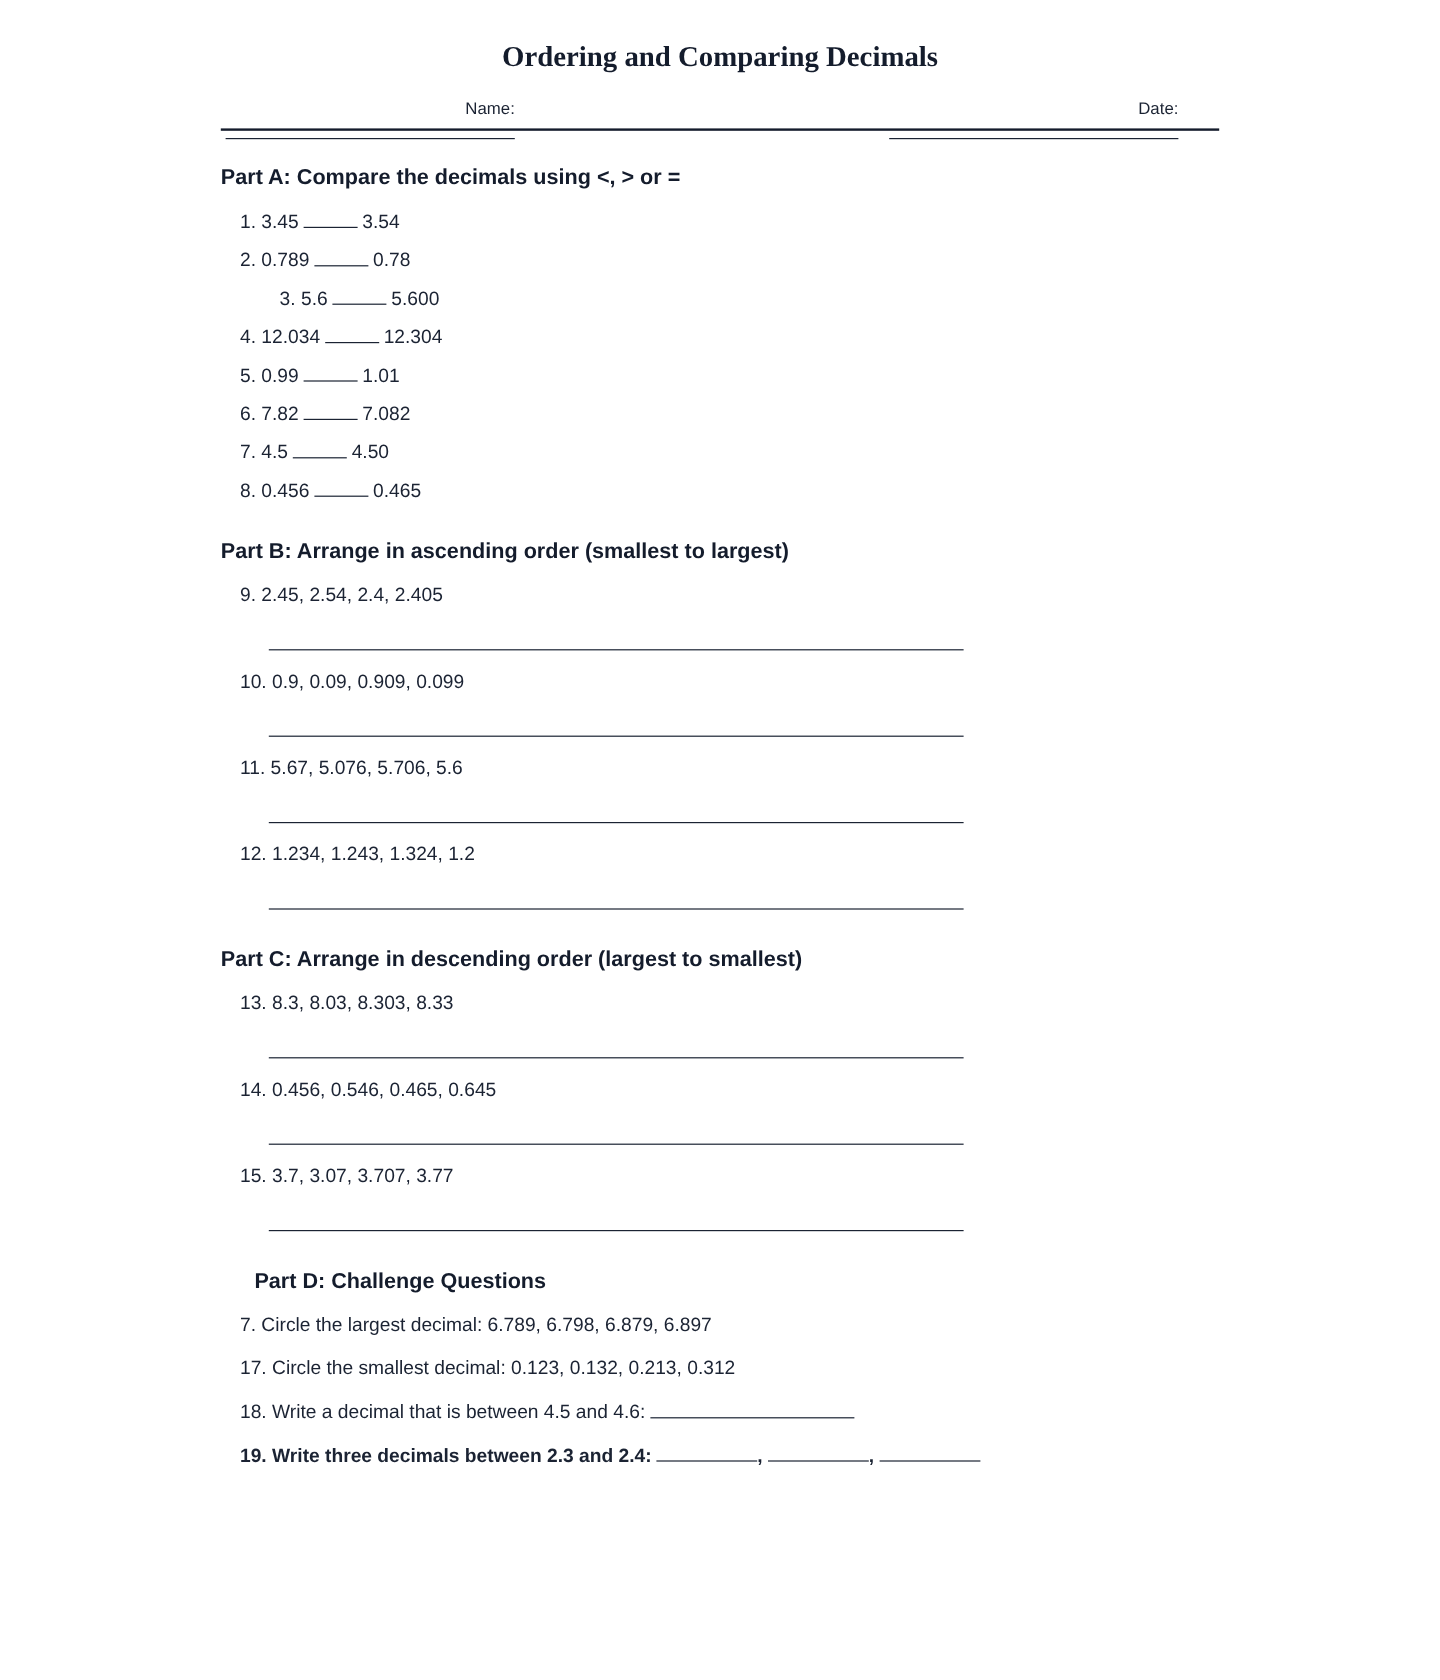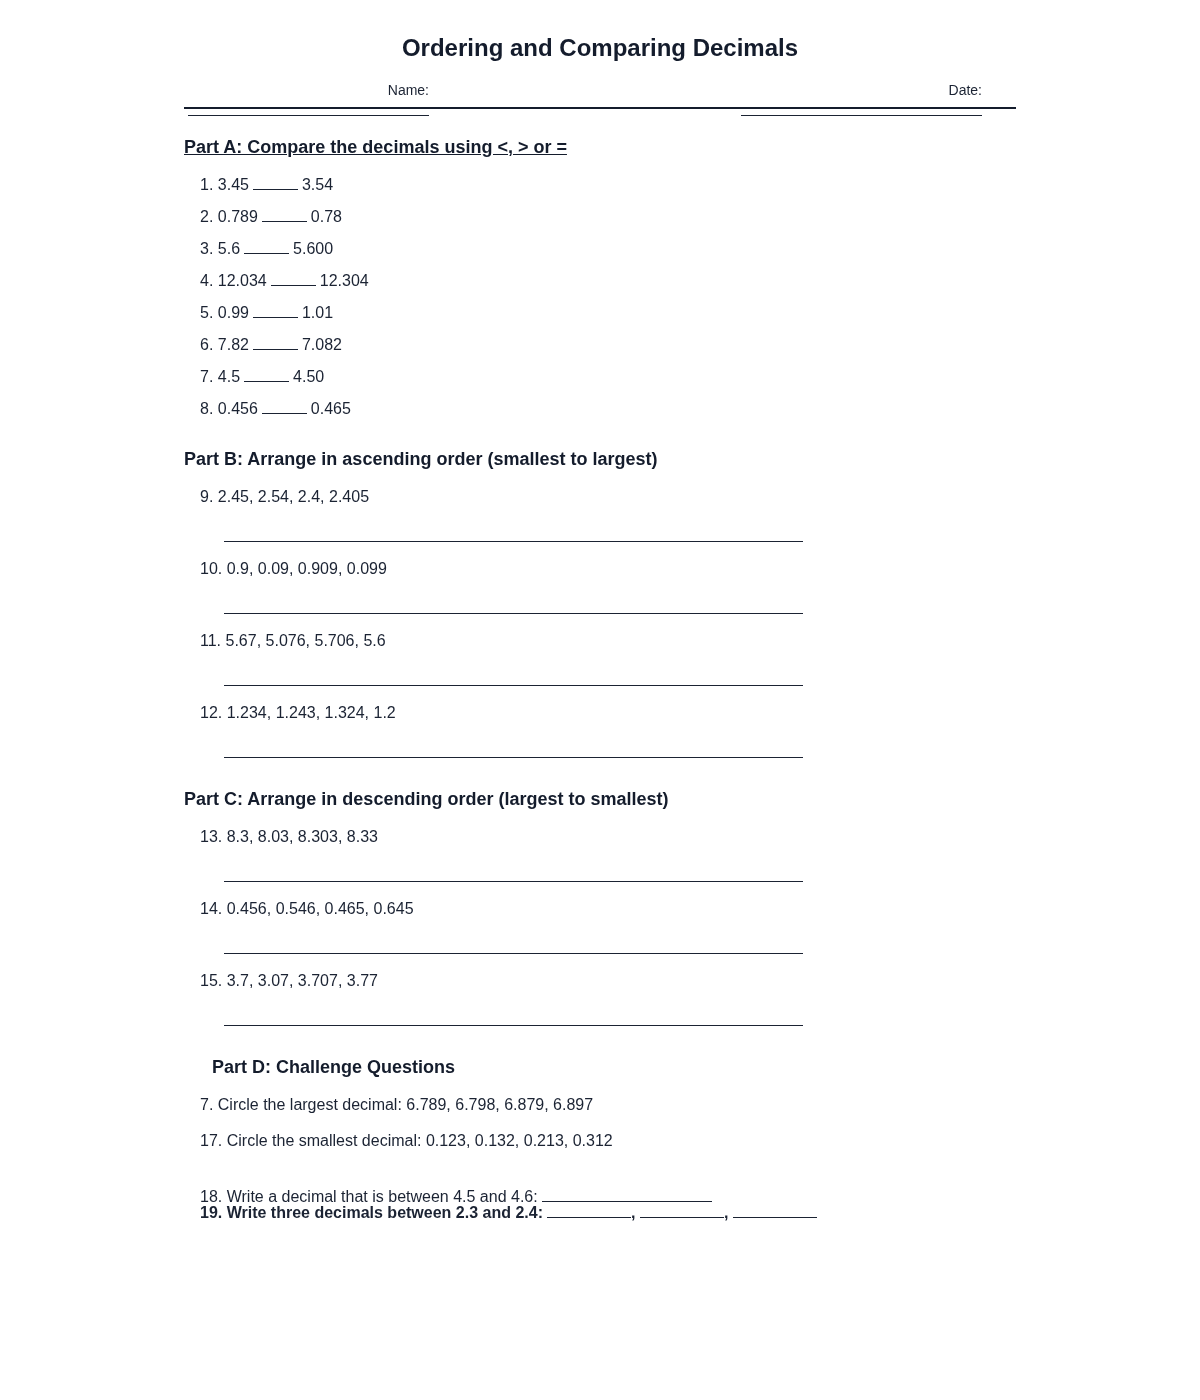--- a/index.html
+++ b/index.html
@@ -24,20 +24,21 @@
     .title {
       position: absolute;
       left: 0;
       top: 33px;
       width: 832px;
       text-align: center;
       font-size: 24px;
       font-weight: bold;
       line-height: 30px;
       color: #141c2c;
+      font-family: Liberation Serif, serif;
     }
     .header-row {
       position: absolute;
       left: 0;
       top: 80px;
       width: 832px;
       height: 20px;
       font-size: 14px;
       line-height: 20px;
     }
@@ -125,31 +126,31 @@
       <span class="header-line"></span>
     </div>
     <div class="header-field date">
       <span>Date:</span>
       <span class="header-line"></span>
     </div>
   </div>
 
   <div class="header-rule"></div>
 
-  <div class="section-title" style="top:135px;text-decoration:underline;">Part A: Compare the decimals using &lt;, &gt; or =</div>
+  <div class="section-title" style="top:135px;">Part A: Compare the decimals using &lt;, &gt; or =</div>
 
   <div class="q" style="top:174px;">
     <span>1.</span>
     <span>3.45</span><span class="blank"></span><span>3.54</span>
   </div>
   <div class="q" style="top:206px;">
     <span>2.</span>
     <span>0.789</span><span class="blank"></span><span>0.78</span>
   </div>
-  <div class="q" style="top:238px;">
+  <div class="q" style="top:238px;margin-left:33px;">
     <span>3.</span>
     <span>5.6</span><span class="blank"></span><span>5.600</span>
   </div>
   <div class="q" style="top:270px;">
     <span>4.</span>
     <span>12.034</span><span class="blank"></span><span>12.304</span>
   </div>
   <div class="q" style="top:302px;">
     <span>5.</span>
     <span>0.99</span><span class="blank"></span><span>1.01</span>
@@ -216,21 +217,21 @@
   <div class="section-title" style="top:1055px;margin-left:28px;">Part D: Challenge Questions</div>
 
   <div class="q" style="top:1094px;">
     <span>7.</span>
     <span>Circle the largest decimal: 6.789, 6.798, 6.879, 6.897</span>
   </div>
   <div class="q" style="top:1130px;">
     <span>17.</span>
     <span>Circle the smallest decimal: 0.123, 0.132, 0.213, 0.312</span>
   </div>
-  <div class="q" style="top:1166px;margin-top:20px;">
+  <div class="q" style="top:1166px;">
     <span>18.</span>
     <span>Write a decimal that is between 4.5 and 4.6:</span><span class="blank-long"></span>
   </div>
   <div class="q" style="top:1202px;font-weight:bold;">
     <span>19.</span>
     <span>Write three decimals between 2.3 and 2.4:</span><span class="blank-mid first"></span><span class="sep">,</span> <span class="blank-mid"></span><span class="sep">,</span> <span class="blank-mid"></span>
   </div>
 
 </div>
 

